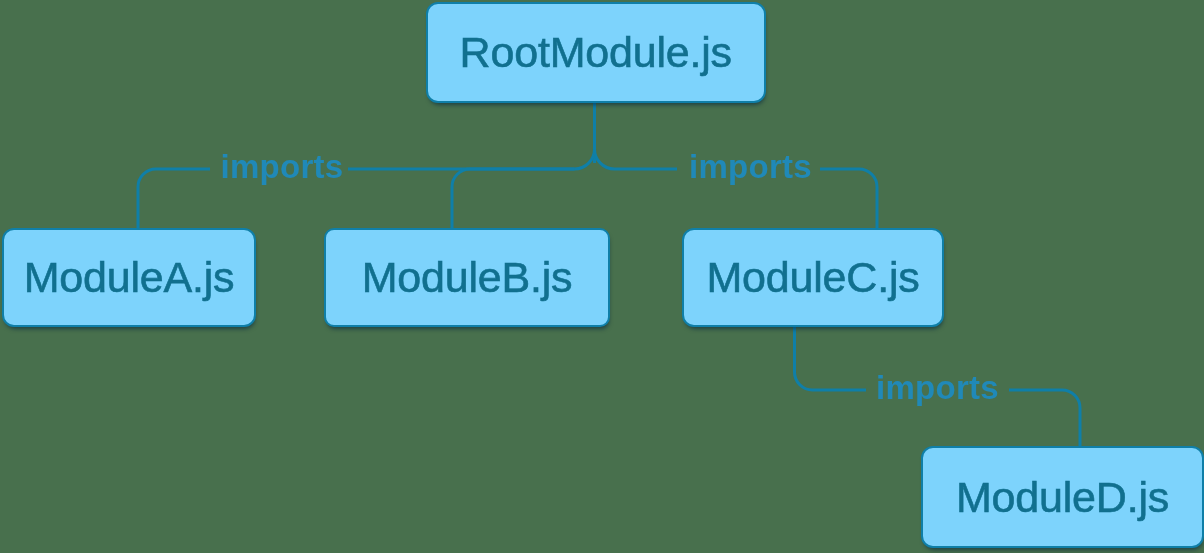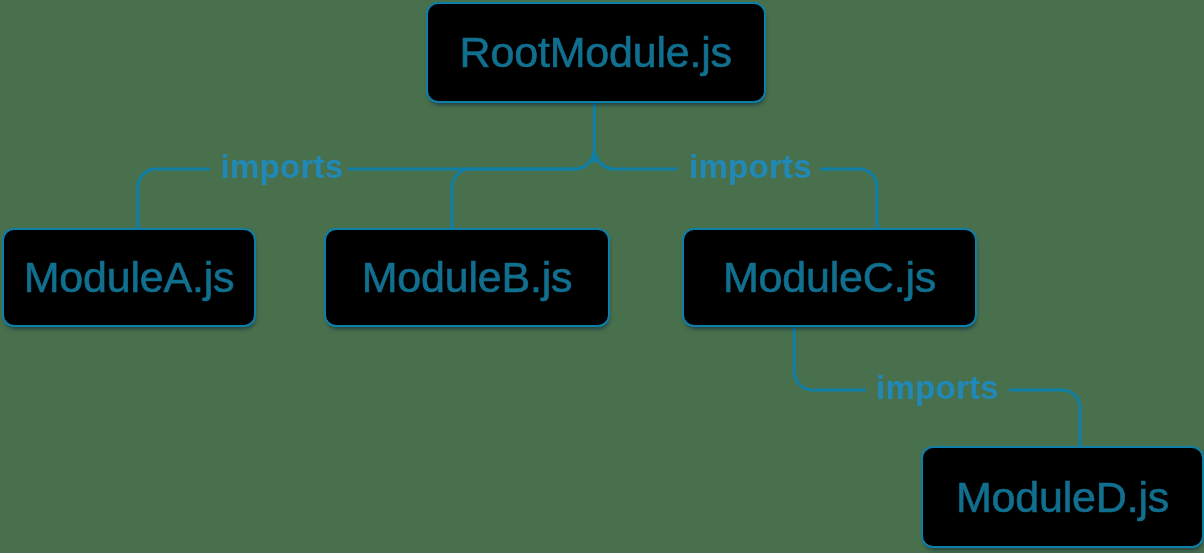--- a/index.html
+++ b/index.html
@@ -5,21 +5,21 @@
   html,body{margin:0;padding:0;}
   body{
     width:1204px;height:553px;
     background:#48704D;
     font-family:"Liberation Sans", sans-serif;
     position:relative;overflow:hidden;
   }
   .box{
     position:absolute;
     box-sizing:border-box;
-    background:#000000;
+    background:#7dd3fc;
     border:2.5px solid #0F7FA8;
     border-radius:12px;
     display:flex;align-items:center;justify-content:center;
     font-weight:normal;
     font-size:43px;
     letter-spacing:-0.2px;
     color:#11708F;
     -webkit-text-stroke:0.6px #11708F;
     box-shadow:1px 4px 4px -2px rgba(5,35,60,0.6);
   }
@@ -53,15 +53,15 @@
     <path d="M 1009 390 H 1062 A 18 18 0 0 1 1080 408 V 446"></path>
   </g>
   <g class="lbl" text-anchor="middle">
     <text x="282" y="178">imports</text>
     <text x="750.5" y="178">imports</text>
     <text x="937.5" y="399">imports</text>
   </g>
 </svg>
 <div class="box" style="left:426px; top:2px;   width:339.5px; height:101px;">RootModule.js</div>
 <div class="box" style="left:2px;   top:228px; width:254px; height:98.5px;">ModuleA.js</div>
-<div class="box" style="left:324px; top:228px; width:286px;   height:98.5px;">ModuleB.js</div>
-<div class="box" style="left:682px; top:228px; width:295px;   height:99px;">ModuleC.js</div>
+<div class="box" style="left:324px; top:228px; width:286px;   height:98.5px;border-radius:10px;">ModuleB.js</div>
+<div class="box" style="left:682px; top:228px; width:262px;   height:99px;">ModuleC.js</div>
 <div class="box" style="left:921px; top:446px; width:283px; height:102px;">ModuleD.js</div>
 
 </body></html>

